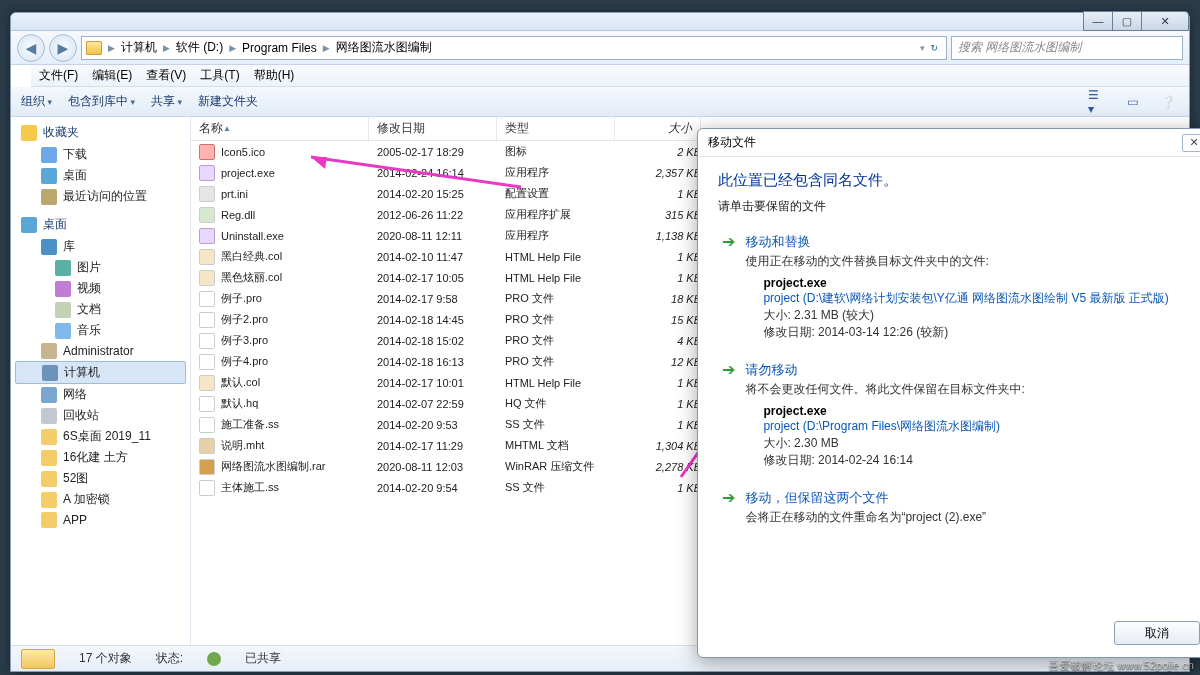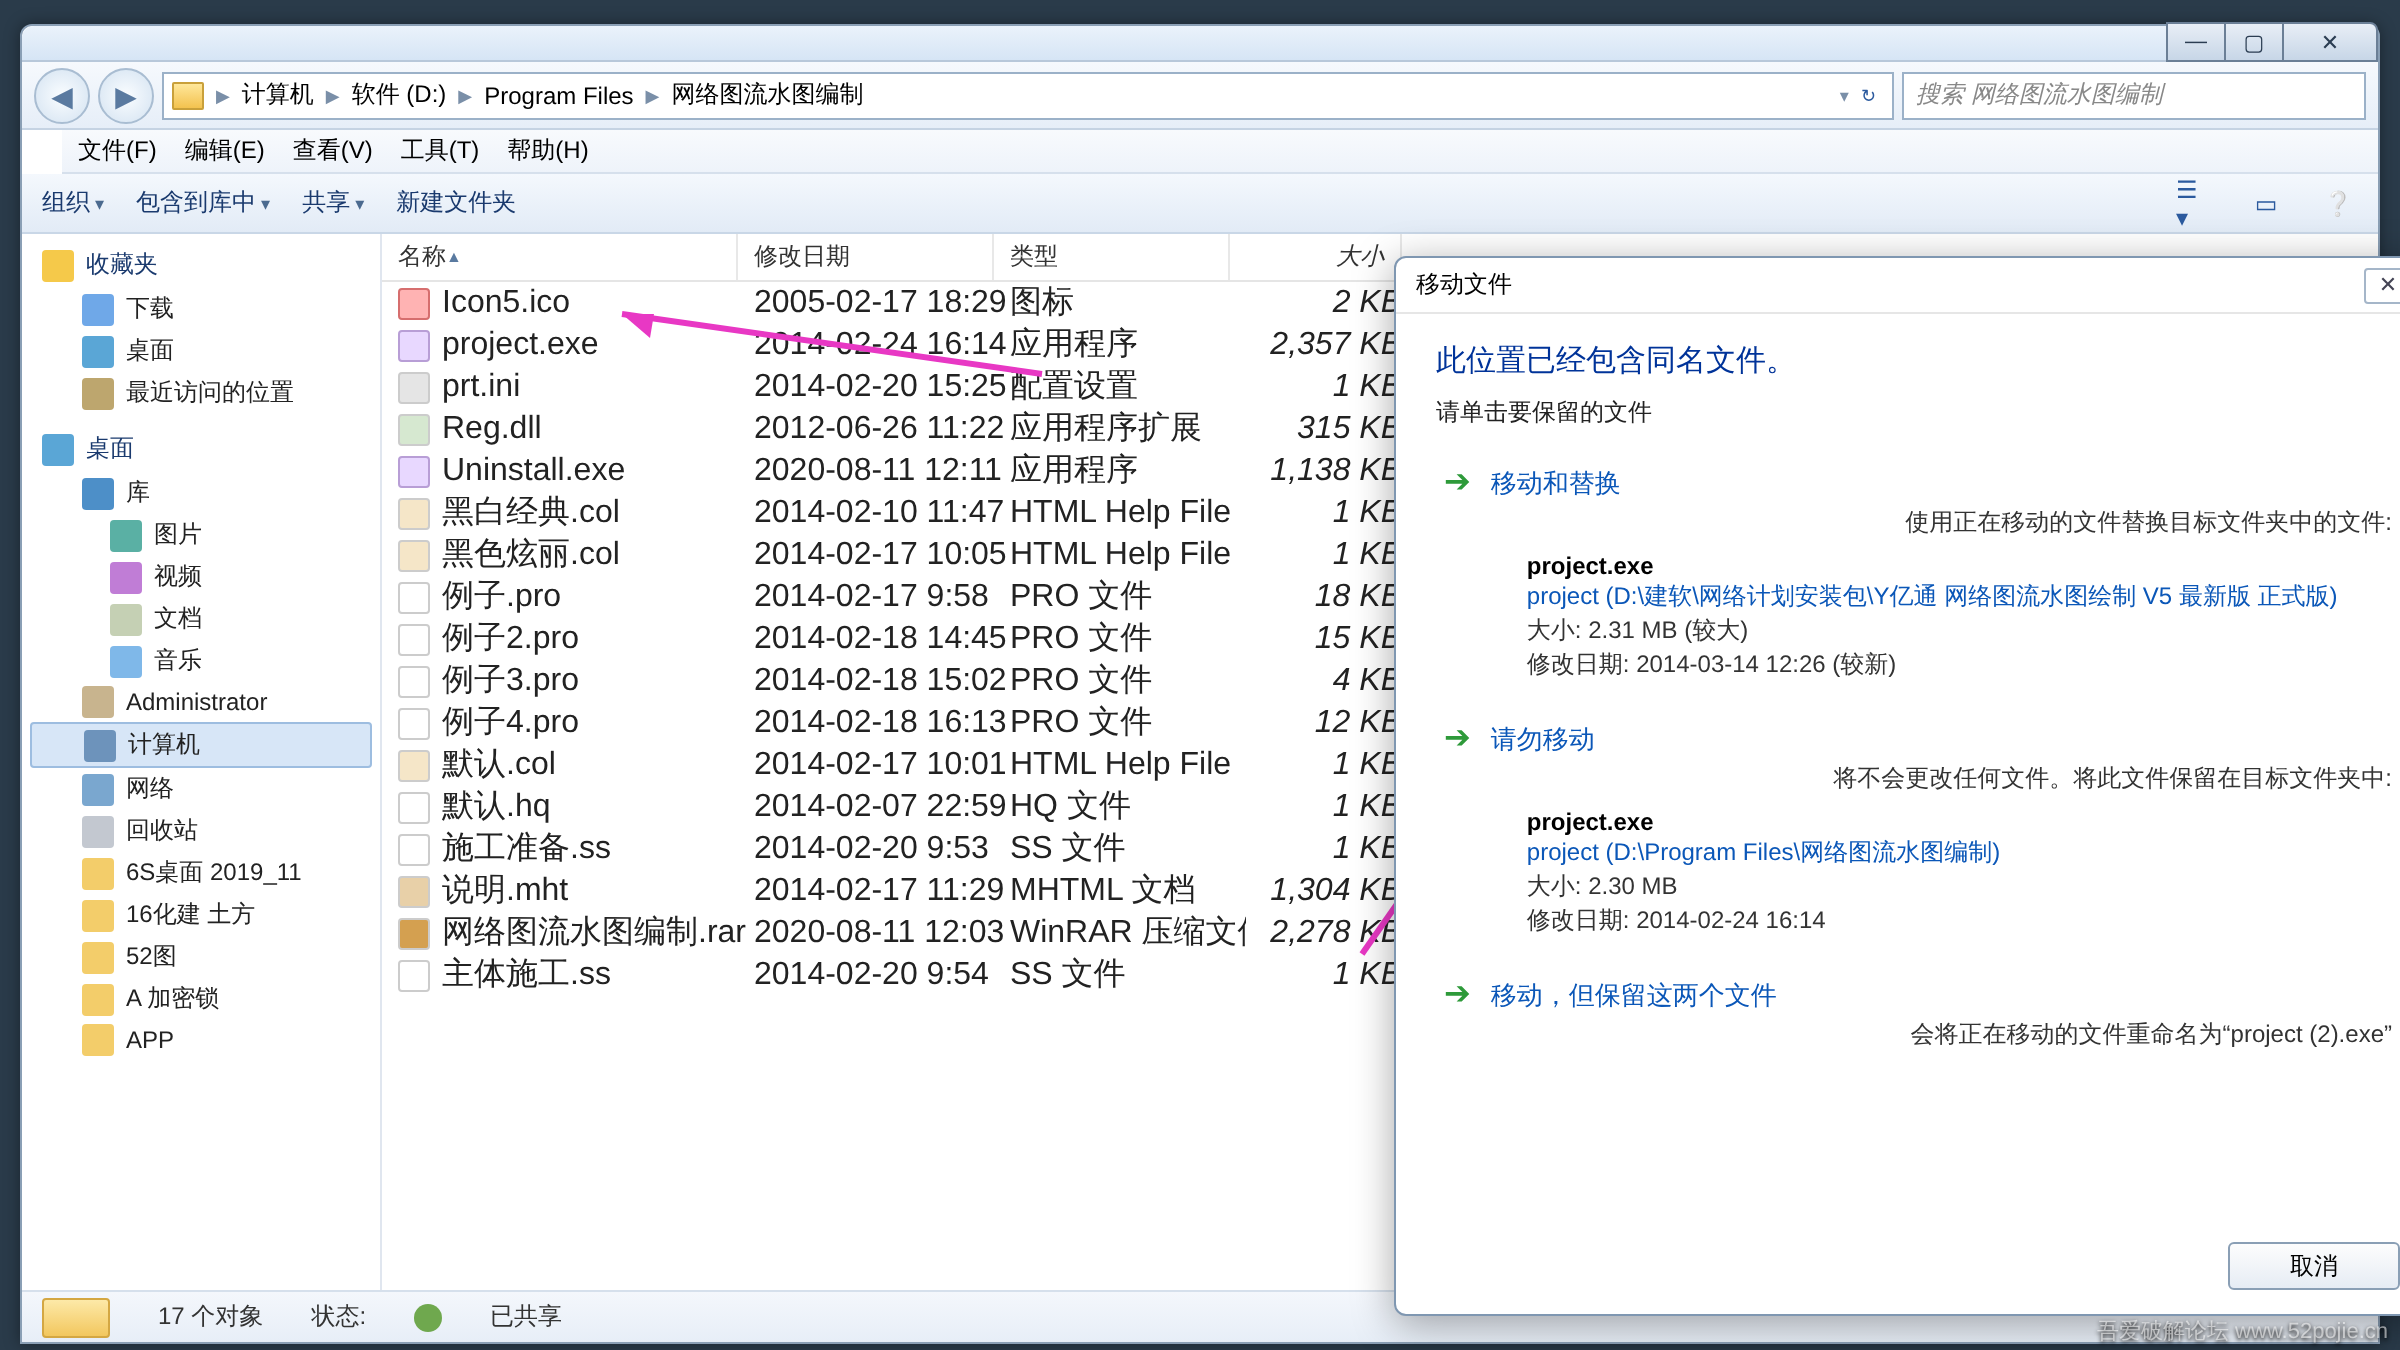--- a/index.html
+++ b/index.html
@@ -59,21 +59,21 @@
 
 .file-area { flex: 1; background:#fff; position: relative; overflow:hidden;}
 .col-hdr { display:flex; height: 24px; border-bottom: 1px solid #e5e5e5; font-size:12px; color:#333;}
 .col-hdr .col { border-right: 1px solid #e8e8e8; padding: 4px 8px; display:flex; align-items:center; gap:0;}
 .c-name { width: 178px;}
 .c-date { width: 128px;}
 .c-type { width: 118px;}
 .c-size { width: 86px; justify-content:flex-end;font-style:italic;}
 .sort-arrow { font-size:8px; color:#5a7aa0;}
 
-.file-list { font-size:16px; color:#222;}
+.file-list { font-size:11px; color:#222;}
 .file-row { display:flex; height: 21px; align-items:center; padding-left:8px;}
 .file-row .col { overflow:hidden; white-space:nowrap; }
 .file-row .c-name { display:flex; align-items:center; gap:6px;}
 .file-row .c-size { text-align: right; padding-right: 8px;}
 .fico { width:16px; height:16px; display:inline-block; border:1px solid #ccc; background:#f7f7f7; border-radius:2px;}
 .fico-exe { background:#e8d8ff; border-color:#b89ed6;}
 .fico-ico { background:#ffb3b3; border-color:#d66e6e;}
 .fico-ini { background:#e5e5e5;}
 .fico-dll { background:#d6e8d0;}
 .fico-html { background:#f5e6c8;}
@@ -94,21 +94,21 @@
 .dialog { position:absolute; left: 697px; top: 128px; width: 520px; height: 530px; background:#fff; border:1px solid #7f97b1; box-shadow: 0 4px 20px rgba(0,0,0,.35); border-radius: 6px;}
 .dlg-title { height: 28px; display:flex; align-items:center; justify-content:space-between; padding: 0 10px; font-size: 12px; border-bottom: 1px solid #e6e6e6;}
 .dlg-close { width:24px; height:18px; border:1px solid #a5b6c9; border-radius:2px; display:flex; align-items:center; justify-content:center; font-size:11px; color:#445;}
 .dlg-body { padding: 14px 20px 10px 20px; font-size:12px; color:#222;}
 .dlg-h1 { color:#003399; font-size:15px; margin-bottom: 8px;}
 .dlg-sub { margin-bottom: 18px;}
 .opt { display:flex; gap: 10px; margin-bottom: 10px; padding-left: 4px;}
 .opt-arrow { color:#2e9a3a; font-size:16px; line-height: 18px;}
 .opt-body { flex:1;}
 .opt-title { color:#0b57b8; font-size: 13px; margin-bottom: 2px;}
-.opt-desc { color:#333; margin-bottom: 6px; text-align: right;}
+.opt-desc { color:#333; margin-bottom: 6px;}
 .opt-file { margin-left: 18px; margin-bottom: 10px;}
 .opt-file b { display:block; color:#000;}
 .opt-file .ln { color:#0b57b8;}
 .opt-file .meta { color:#333;}
 .dlg-footer { position:absolute; bottom: 12px; right: 16px;}
 .btn { min-width: 86px; height: 24px; border:1px solid #8a9fb5; background: linear-gradient(#fdfdfd,#e6ecf4); border-radius:3px; font-size:12px;}
 
 
 .watermark { position:absolute; right: 6px; bottom: 2px; font-size:11px; color: rgba(255,255,255,.55); text-shadow: 0 1px 2px #000;}
 </style>

